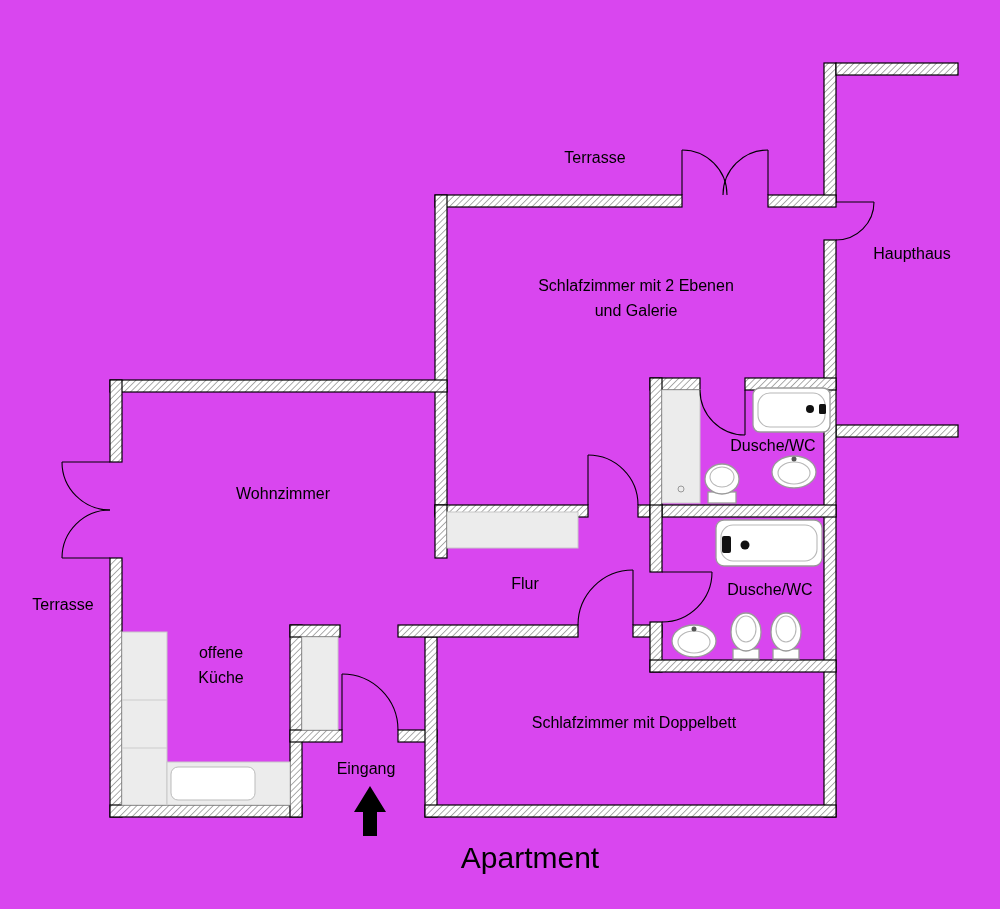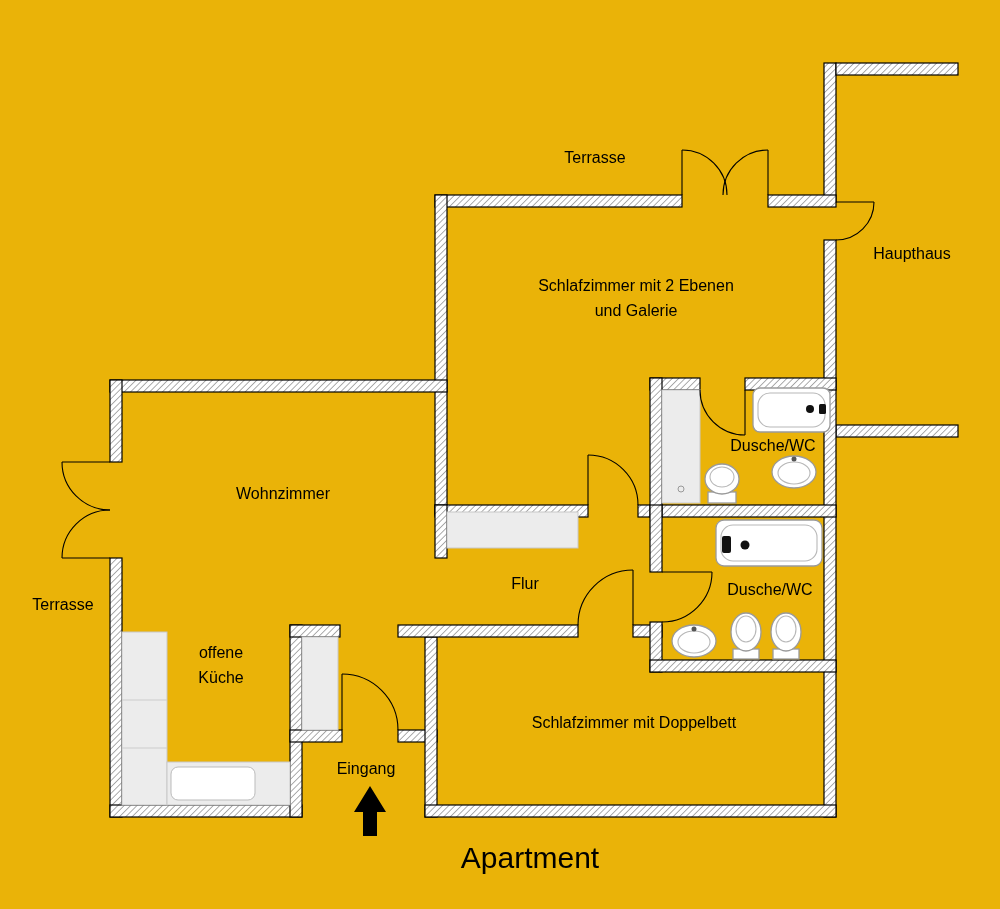--- a/index.html
+++ b/index.html
@@ -1,19 +1,19 @@
 <!DOCTYPE html>
 <html><head>
 <meta charset="utf-8">
 <style>
   html,body { margin:0; padding:0; background:#fff; }
   .canvas {
     position:relative;
     width:1000px; height:909px;
-    background:#eab308;
+    background:#d946ef;
     font-family:"Liberation Sans", sans-serif;
     overflow:hidden;
   }
   svg { display:block; }
   svg text {
     font-family:"Liberation Sans", sans-serif;
     fill:#000;
   }
   .wall   { fill:url(#hatch); stroke:#000; stroke-width:1.2; }
   .door   { fill:none; stroke:#000; stroke-width:1.1; }

